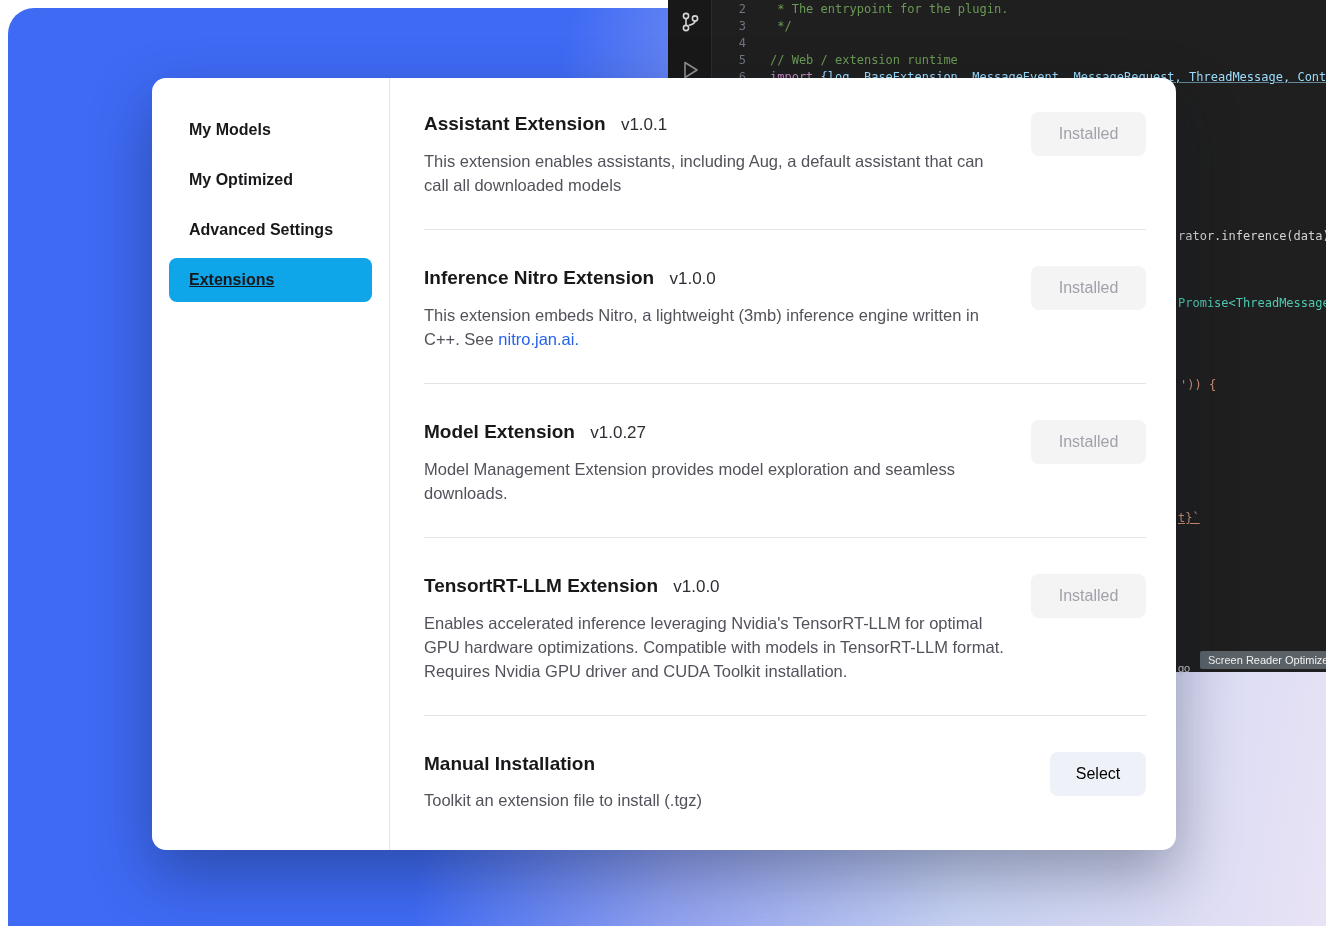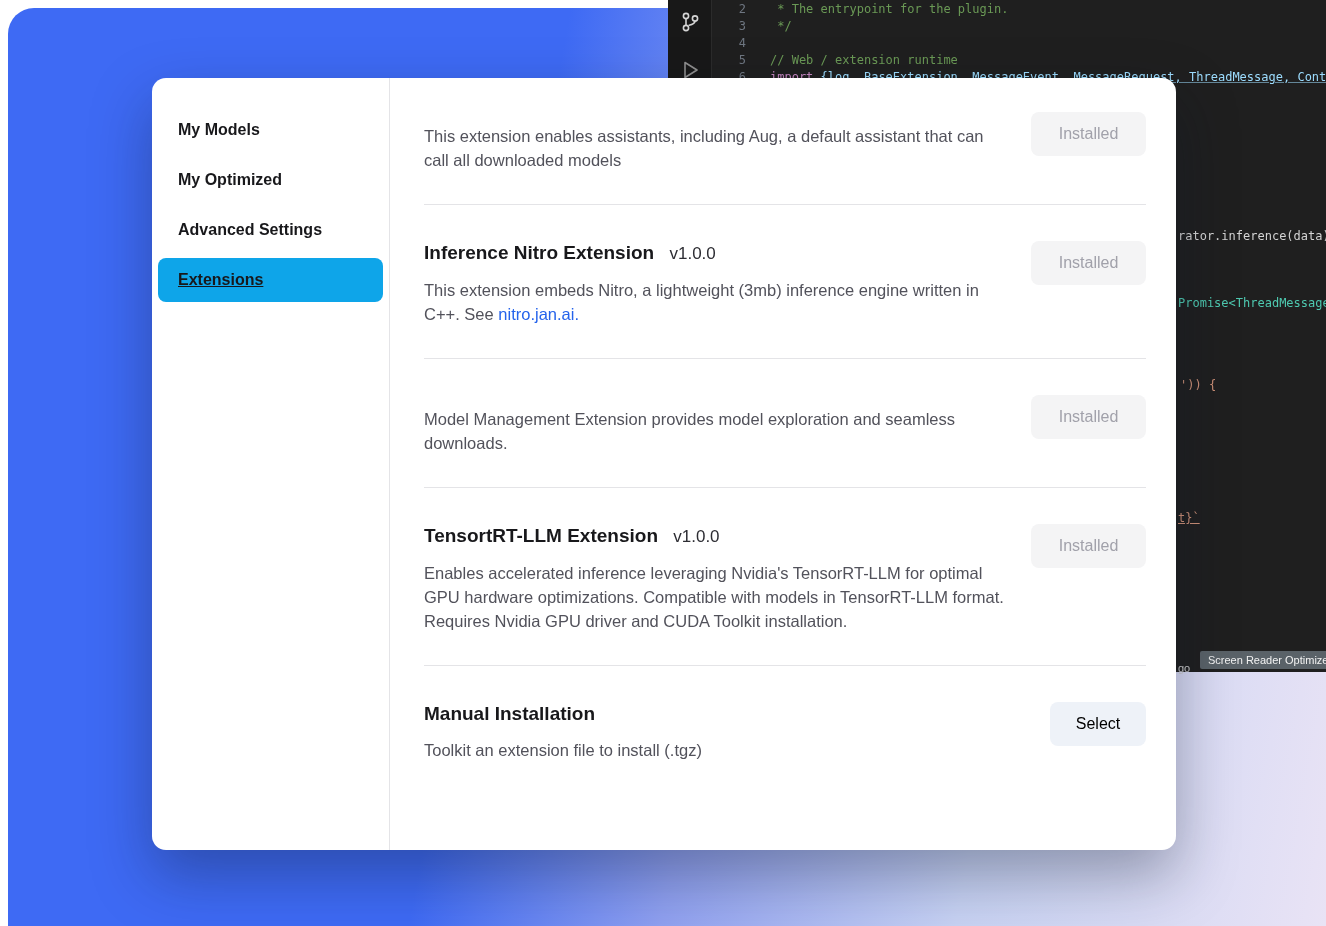--- a/index.html
+++ b/index.html
@@ -36,21 +36,21 @@
 
   .status-bar { position:absolute; left:0; right:0; bottom:0; height:22px; background:#1f1f1f; }
   .status-go { position:absolute; left:510px; top:4px; font-size:11px; color:#cccccc; cursor:pointer;margin-top:8px; }
   .status-sro { position:absolute; left:532px; top:1px; font-size:11px; color:#f2f2f2;
     background:#5a6268; padding:3px 8px; border-radius:2px; white-space:nowrap; cursor:pointer; }
 
   
   .modal { position:absolute; left:152px; top:78px; width:1024px; height:772px; background:#ffffff;
     border-radius:14px; box-shadow:0 25px 60px rgba(15,23,42,.35); display:flex; overflow:hidden; }
 
-  .sidebar { width:238px; flex:none; border-right:1px solid #e4e4e7; padding:30px 6px; }
+  .sidebar { width:238px; flex:none; border-right:1px solid #e4e4e7; padding:30px 17px; }
   .side-item { height:44px; display:flex; align-items:center; padding:0 20px; border-radius:8px;
     font-size:16px; font-weight:700; color:#18181b; margin-bottom:6px; cursor:pointer; }
   .side-item.active { background:#0ea5e9;text-decoration:underline; }
 
   .content { flex:1; padding:34px 30px 18px 34px; overflow:hidden; }
   .ext-row { display:flex; align-items:flex-start; justify-content:space-between; }
   .ext-info { max-width:582px; }
   .ext-title-line { font-size:19px; line-height:24px; color:#18181b; }
   .ext-title { font-weight:700; }
   .ext-version { font-weight:400; font-size:17px; color:#2d2d33; margin-left:10px; }
@@ -135,20 +135,24 @@
       </div>
       <div class="side-item active">
         <span>Extensions</span>
       </div>
     </aside>
 
     <main class="content">
 
       <div class="ext-row">
         <div class="ext-info">
+          <div class="ext-title-line">
+            <span class="ext-title">Assistant Extension</span>
+            <span class="ext-version">v1.0.1</span>
+          </div>
           <p class="ext-desc">This extension enables assistants, including Aug, a default assistant that can call all downloaded models</p>
         </div>
         <button class="btn btn-installed">Installed</button>
       </div>
 
       <hr class="divider">
 
       <div class="ext-row">
         <div class="ext-info">
           <div class="ext-title-line">
@@ -157,20 +161,24 @@
           </div>
           <p class="ext-desc"><span>This extension embeds Nitro, a lightweight (3mb) inference engine written in C++. See </span><a class="ext-link" href="#">nitro.jan.ai.</a></p>
         </div>
         <button class="btn btn-installed">Installed</button>
       </div>
 
       <hr class="divider">
 
       <div class="ext-row">
         <div class="ext-info">
+          <div class="ext-title-line">
+            <span class="ext-title">Model Extension</span>
+            <span class="ext-version">v1.0.27</span>
+          </div>
           <p class="ext-desc">Model Management Extension provides model exploration and seamless downloads.</p>
         </div>
         <button class="btn btn-installed">Installed</button>
       </div>
 
       <hr class="divider">
 
       <div class="ext-row">
         <div class="ext-info">
           <div class="ext-title-line">

